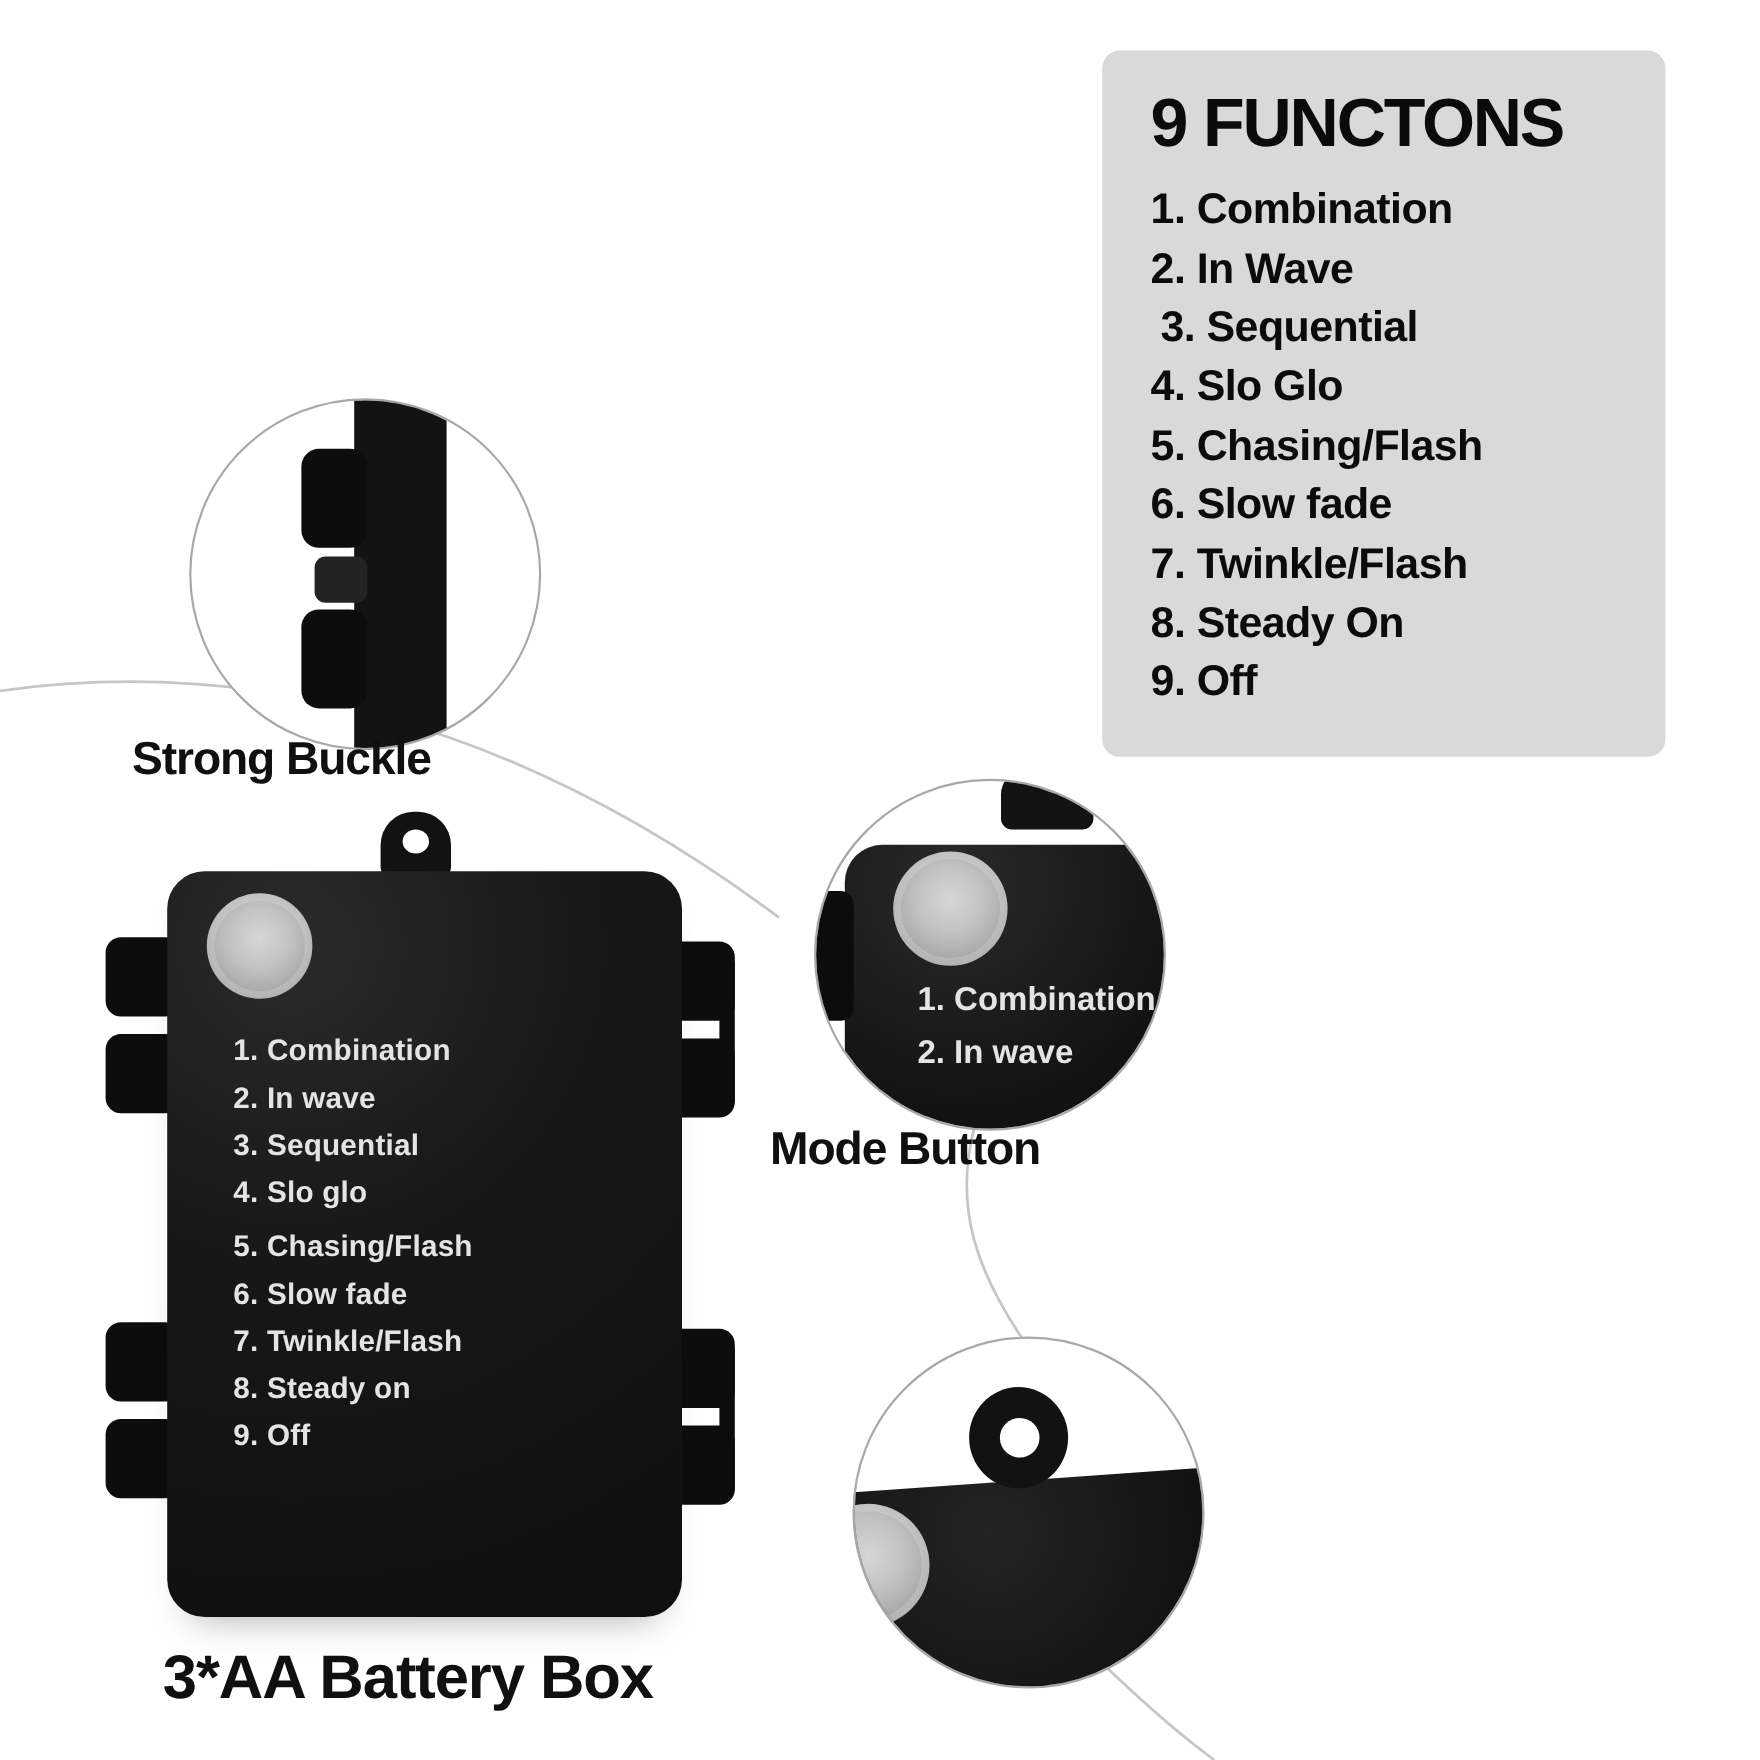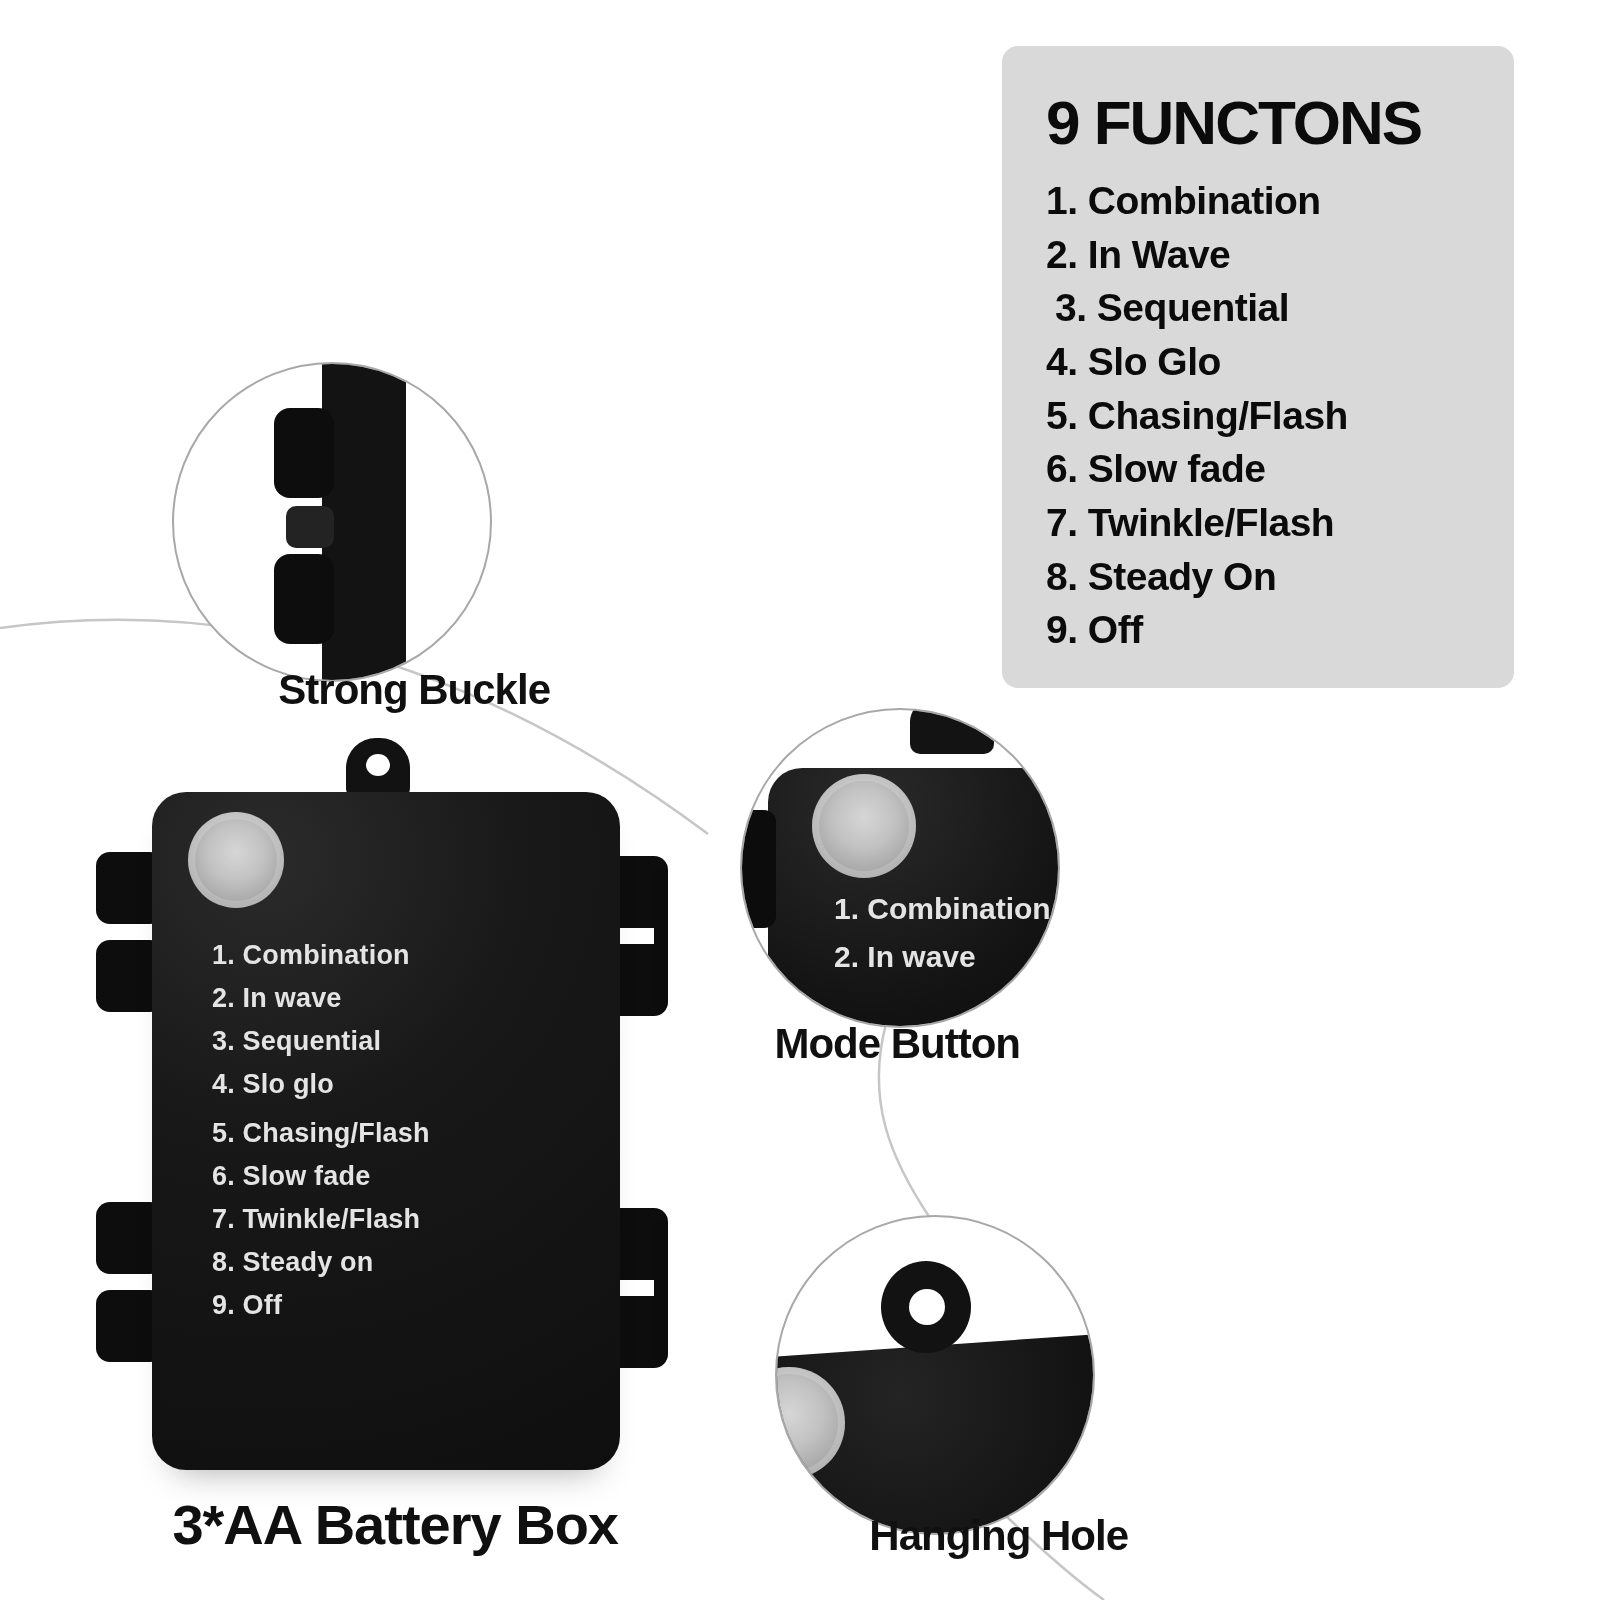--- a/index.html
+++ b/index.html
@@ -5,27 +5,27 @@
   html,body{margin:0;padding:0;background:#fff;}
   body{font-family:"Liberation Sans","DejaVu Sans",sans-serif;}
   .canvas{position:relative;width:1600px;height:1600px;background:#fff;overflow:hidden;}
 
   
   .arcs{position:absolute;left:0;top:0;width:1600px;height:1600px;}
   .arcs path{fill:none;stroke:#c6c6c6;stroke-width:2.5;}
 
   
   .panel{position:absolute;left:1002px;top:46px;width:512px;height:642px;background:#d9d9d9;
-         border-radius:16px;box-sizing:border-box;padding:44px 44px;}
+         border-radius:16px;box-sizing:border-box;padding:34px 44px;}
   .panel-title{margin:0 0 24px 0;font-size:62px;font-weight:800;letter-spacing:-2px;color:#0b0b0b;line-height:1.05;}
   .fn-item{font-size:39px;font-weight:700;color:#0b0b0b;margin-bottom:10px;letter-spacing:-0.5px;line-height:1.12;}
   .fn-item.indent{padding-left:9px;}
 
   
-  .caption{position:absolute;text-align:right;font-weight:700;font-size:42px;color:#101010;letter-spacing:-1px;}
+  .caption{position:absolute;text-align:left;font-weight:700;font-size:42px;color:#101010;letter-spacing:-1px;}
   .caption.buckle{left:120px;top:666px;width:430px;}
   .caption.mode{left:700px;top:1020px;width:320px;}
   .caption.hang{left:742px;top:1512px;width:386px;}
   .caption.battery{left:148px;top:1492px;width:470px;font-size:56px;}
 
   
   .loop-main{position:absolute;left:346px;top:738px;width:64px;height:62px;background:#121212;border-radius:30px 30px 12px 12px;}
   .loop-main .hole{position:absolute;left:20px;top:16px;width:24px;height:22px;background:#fff;border-radius:50%;}
   .box{position:absolute;left:152px;top:792px;width:468px;height:678px;border-radius:34px;
        background:radial-gradient(circle at 24% 10%, #2b2b2b 0%, #181818 38%, #0f0f0f 100%);
@@ -156,17 +156,16 @@
     </div>
   </div>
   <div class="caption mode">Mode Button</div>
 
   <div class="callout hz">
     <div class="hz-slab"></div>
     <div class="hz-loop"></div>
     <div class="hz-hole"></div>
     <div class="btn-gray hz-btn"></div>
   </div>
-  <div class="caption hang">Hanging Hole</div>
 
   <div class="caption battery">3*AA Battery Box</div>
 
 </div>
 
 </body></html>

